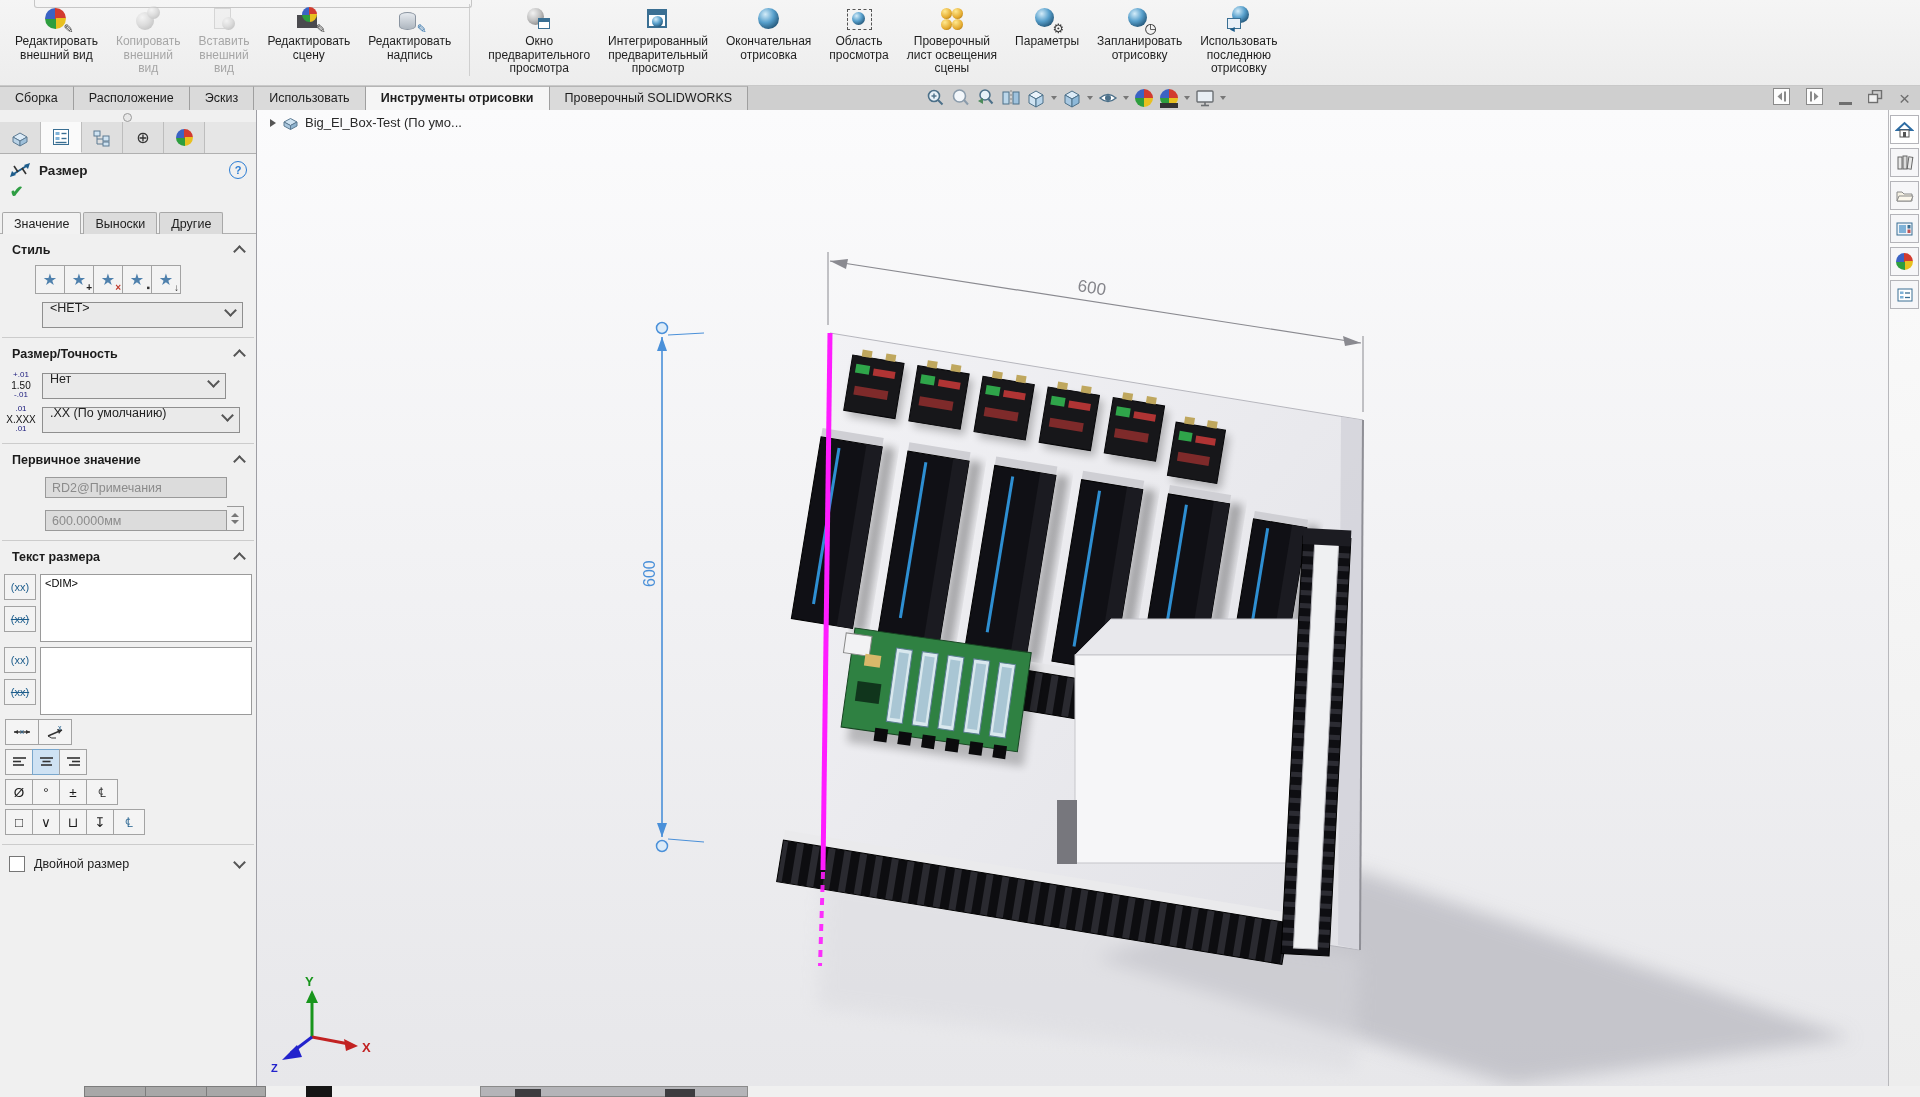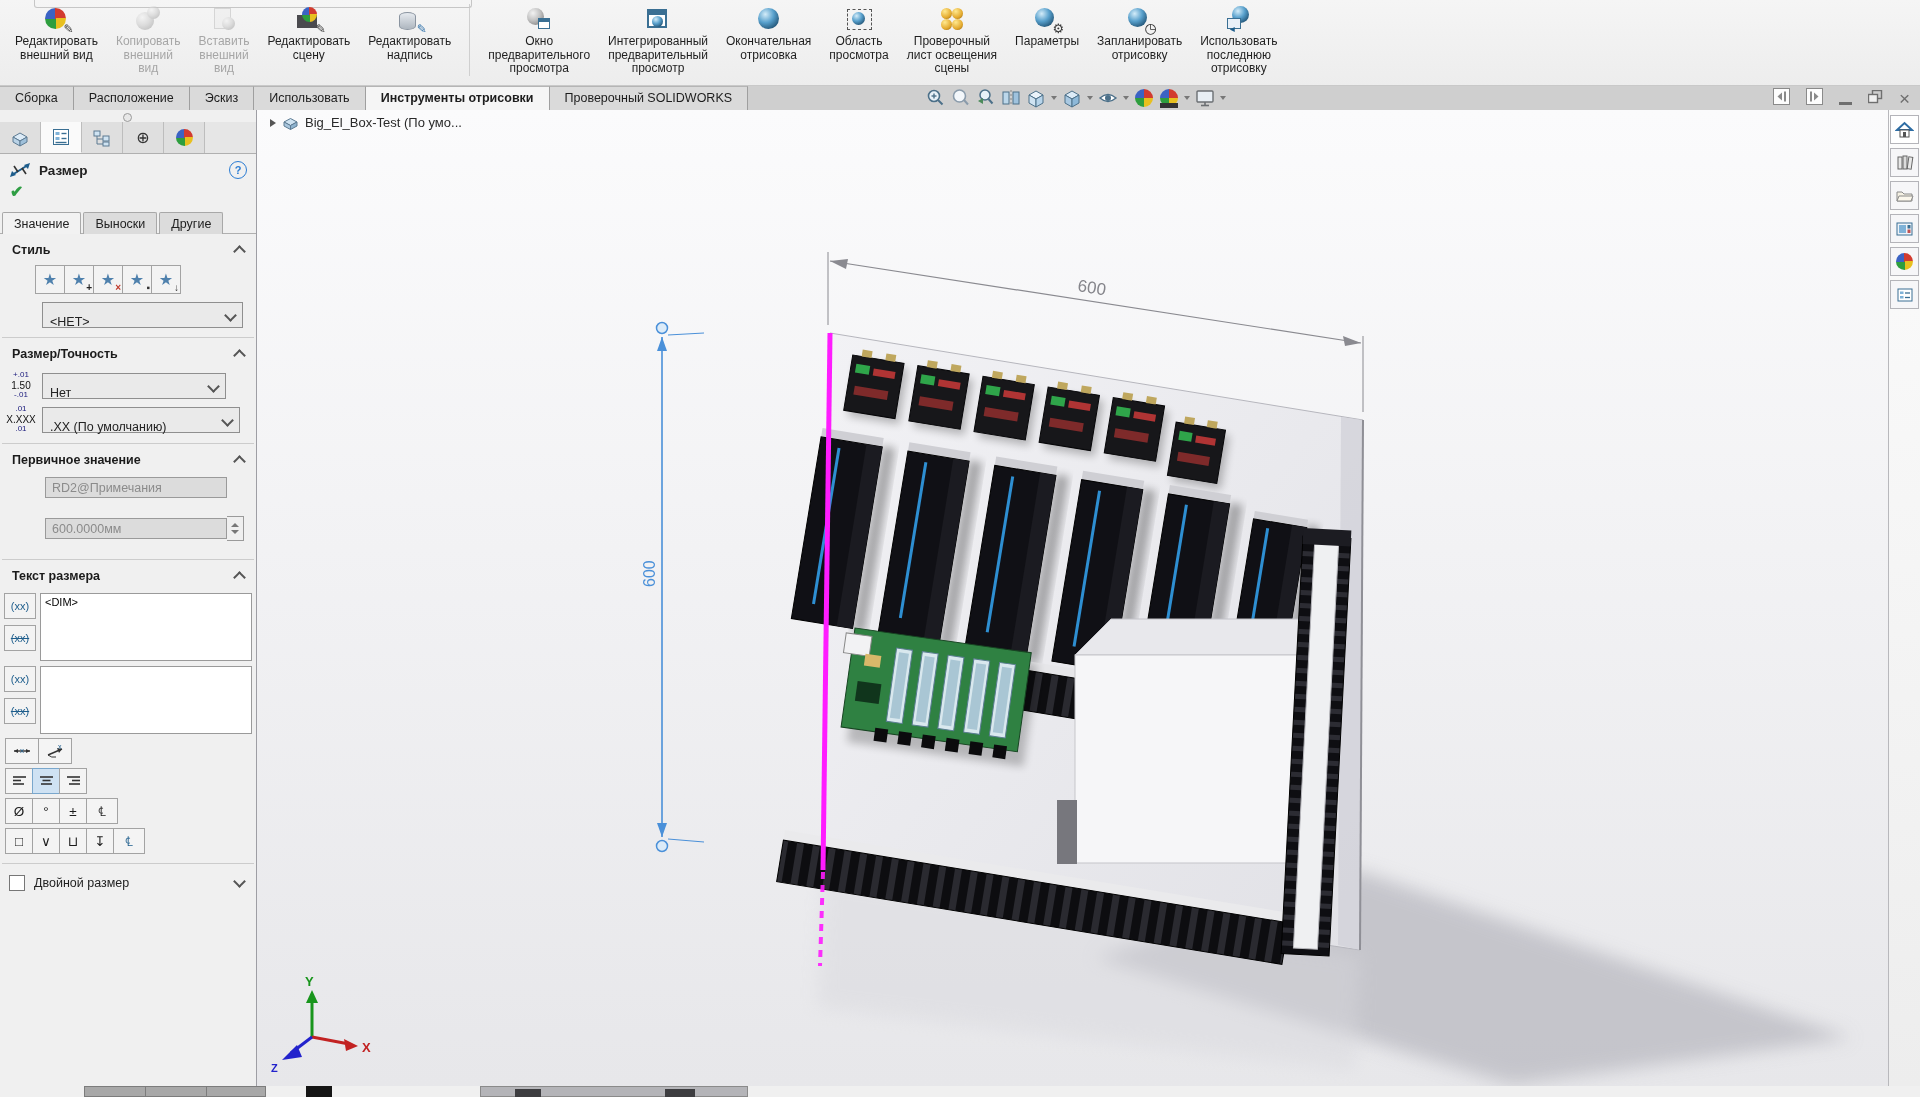--- a/index.html
+++ b/index.html
@@ -63,28 +63,28 @@
   .chev{margin-left:auto;width:7px;height:7px;border-left:2px solid #555;border-top:2px solid #555;
         transform:rotate(45deg);margin-top:3px}
   .chev.down{transform:rotate(225deg);margin-top:-3px}
   .hr{height:1px;background:#cccccc;margin:9px 2px 0}
   .stars{display:flex;margin:3px 0 8px 36px}
   .star-btn{width:28px;height:27px;border:1px solid #a3a3a3;background:#f3f3f3;margin-left:-1px;
             display:flex;align-items:center;justify-content:center;position:relative}
   .star{color:#4f81ad;font-size:16px;line-height:1}
   .star-ov{position:absolute;right:1px;bottom:0;font-size:10px;font-weight:bold;line-height:1}
   .dd{margin-left:42px;width:201px;height:23px;border:1px solid #8f8f8f;background:#eaeaea;
-      display:flex;align-items:flex-start;padding:12px 7px;box-sizing:border-box}
+      display:flex;align-items:flex-end;padding:12px 7px;box-sizing:border-box}
   .dd .caret{margin-left:auto;width:7px;height:7px;border-left:2px solid #555;border-top:2px solid #555;
              transform:rotate(225deg);margin-top:-4px}
   .tol-row{display:flex;align-items:center;margin:5px 0 0 2px}
   .tol-ic{width:38px;text-align:center;font-size:8px;line-height:1.12;color:#17177a}
   .tol-ic .mid{font-size:10px;color:#111}
   .tol-row .dd{margin-left:2px}
-  .inp-row{display:flex;align-items:center;margin:5px 0 18px 45px}
+  .inp-row{display:flex;align-items:flex-end;margin:5px 0 8px 45px}
   .inp{width:182px;height:21px;border:1px solid #9a9a9a;background:#dcdcdc;color:#8b8b8b;
        font:12.5px "Liberation Sans",sans-serif;padding:0 6px;box-sizing:border-box}
   .spin{width:16px;height:23px;border:1px solid #9a9a9a;border-left:none;background:#efefef;
         display:flex;flex-direction:column;align-items:center;justify-content:center;gap:3px}
   .spin i{width:0;height:0;border-left:4px solid transparent;border-right:4px solid transparent}
   .spin .up{border-bottom:4px solid #777}.spin .dn{border-top:4px solid #777}
   .txt-row{display:flex;margin:5px 4px 0 4px}
   .txt-icons{display:flex;flex-direction:column;gap:6px;margin-right:4px}
   .tbtn{width:30px;height:24px;border:1px solid #a3a3a3;background:#f3f3f3;color:#1d5d8c;
         font-size:11px;display:flex;align-items:center;justify-content:center}

